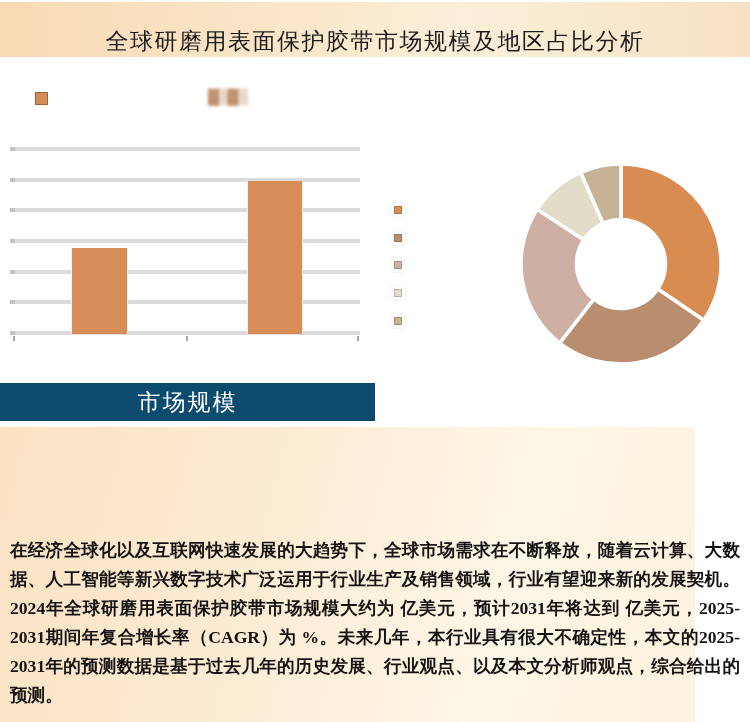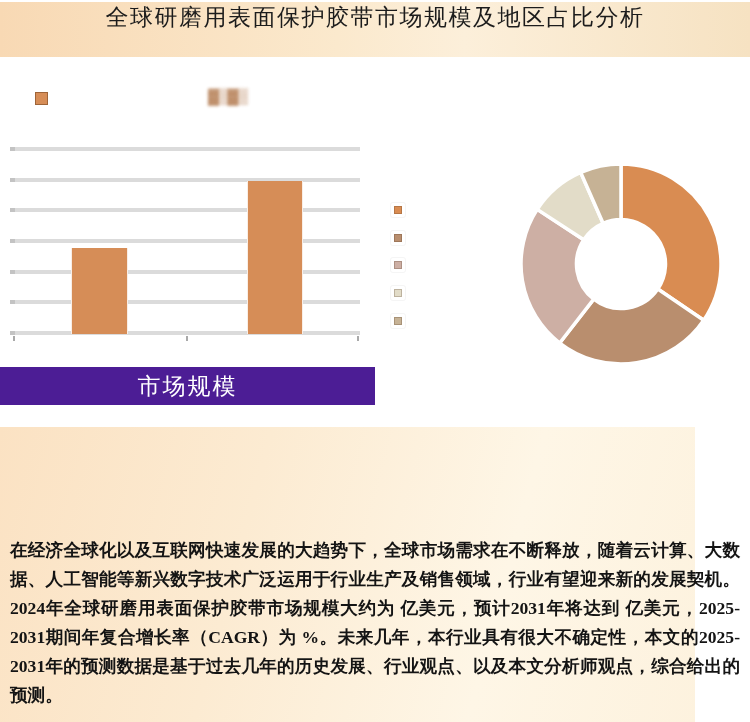--- a/index.html
+++ b/index.html
@@ -4,21 +4,21 @@
 <style>
   html,body{margin:0;padding:0;}
   .page{
     position:relative; width:750px; height:722px; background:#ffffff;
     overflow:hidden; font-family:"Liberation Serif","DejaVu Serif",serif;
   }
   
   .header{
     position:absolute; left:0; top:2px; width:750px; height:55px;
     background:linear-gradient(90deg,#F8D9B4 0%,#FBE9CD 45%,#FCEFDA 62%,#F6E2C2 100%);
-    display:flex; align-items:flex-start; justify-content:center;
+    display:flex; align-items:flex-end; justify-content:center;
   }
   .header .title{
     font-size:23px; color:#1c1c1c; letter-spacing:1.5px; font-weight:500;
     white-space:nowrap;
   }
   
   .bar-legend-swatch{
     position:absolute; left:35px; top:92px; width:13px; height:13px;
     box-sizing:border-box; border:1px solid rgba(90,50,20,.45);
   }
@@ -45,21 +45,21 @@
   }
   .chip .sw{ width:8px; height:8px; border:1px solid rgba(80,50,30,.25); box-sizing:border-box; }
   
   .donut{ position:absolute; left:516px; top:159px; width:210px; height:210px; }
   
   .banner{
     position:absolute; top:367px; height:38px; width:375px;
     display:flex; align-items:center; justify-content:center;
     color:#ffffff; font-size:23px; letter-spacing:2px;
   }
-  .banner-left{ left:0; background:#4c1d95; }
+  .banner-left{ left:0; background:#0c4a6e;margin-top:16px; }
   .banner-right{ left:375px; background:#CFC7AE; }
   
   .bottom{
     position:absolute; left:0; top:405px; width:695px; height:317px;
     background:linear-gradient(105deg,#FBE2C3 0%,#FCEBD2 35%,#FEF6E6 70%,#FDF2DE 100%);
     margin-top:22px;
   }
   .paragraph{
     position:absolute; left:10px; top:109px; width:730px;
     font-size:17.6px; line-height:29px; color:#141414; font-weight:bold;

